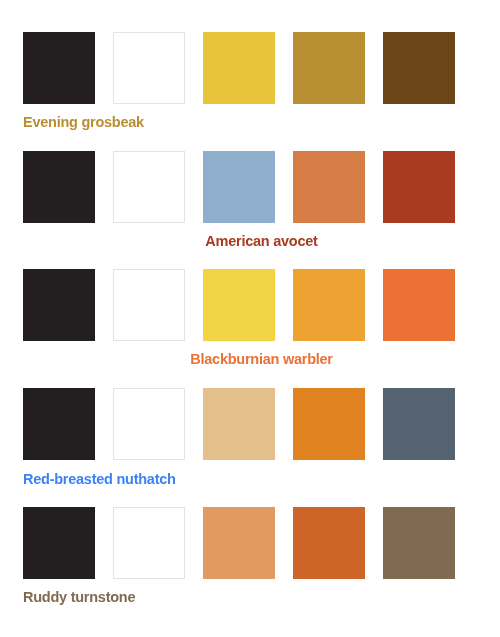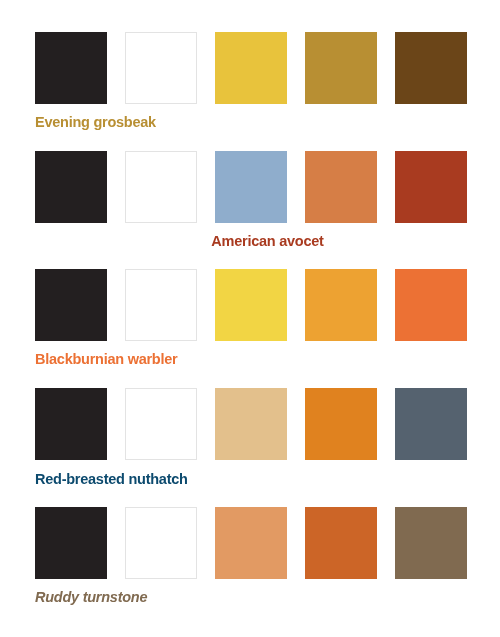--- a/index.html
+++ b/index.html
@@ -12,21 +12,21 @@
     height: 637px;
     background: #ffffff;
     font-family: "Liberation Sans", sans-serif;
     overflow: hidden;
   }
   #palette-sheet {
     position: relative;
     width: 500px;
     height: 637px;
     box-sizing: border-box;
-    padding: 32px 0 0 35px;
+    padding: 32px 0 0 23px;
     background: #ffffff;
   }
   .palette-row {
     position: relative;
     margin-bottom: 21px;
   }
   .swatch-strip {
     display: flex;
     gap: 18px;
   }
@@ -73,35 +73,35 @@
       <div class="row-label" style="color: rgb(169, 59, 32); text-align: center;">American avocet</div>
     </div>
     <div class="palette-row">
       <div class="swatch-strip">
         <div class="swatch" style="background-color: rgb(35, 31, 32);"></div>
         <div class="swatch is-light" style="background-color: rgb(255, 255, 255);"></div>
         <div class="swatch" style="background-color: rgb(242, 213, 68);"></div>
         <div class="swatch" style="background-color: rgb(237, 162, 50);"></div>
         <div class="swatch" style="background-color: rgb(236, 113, 52);"></div>
       </div>
-      <div class="row-label" style="color: rgb(236, 113, 52);">Blackburnian warbler</div>
+      <div class="row-label" style="color: rgb(236, 113, 52); text-align: center;">Blackburnian warbler</div>
     </div>
     <div class="palette-row">
       <div class="swatch-strip">
         <div class="swatch" style="background-color: rgb(35, 31, 32);"></div>
         <div class="swatch is-light" style="background-color: rgb(255, 255, 255);"></div>
         <div class="swatch" style="background-color: rgb(227, 192, 140);"></div>
         <div class="swatch" style="background-color: rgb(224, 130, 31);"></div>
         <div class="swatch" style="background-color: rgb(85, 98, 111);"></div>
       </div>
-      <div class="row-label" style="color: #0c4a6e; margin-top: 12px;">Red-breasted nuthatch</div>
+      <div class="row-label" style="color: #3b82f6; margin-top: 12px;">Red-breasted nuthatch</div>
     </div>
     <div class="palette-row">
       <div class="swatch-strip">
         <div class="swatch" style="background-color: rgb(35, 31, 32);"></div>
         <div class="swatch is-light" style="background-color: rgb(255, 255, 255);"></div>
         <div class="swatch" style="background-color: rgb(226, 154, 99);"></div>
         <div class="swatch" style="background-color: rgb(204, 101, 39);"></div>
         <div class="swatch" style="background-color: rgb(128, 106, 80);"></div>
       </div>
-      <div class="row-label" style="color: rgb(128, 106, 80); font-style: italic;">Ruddy turnstone</div>
+      <div class="row-label" style="color: rgb(128, 106, 80);">Ruddy turnstone</div>
     </div>
   </div>
 
 </body></html>

